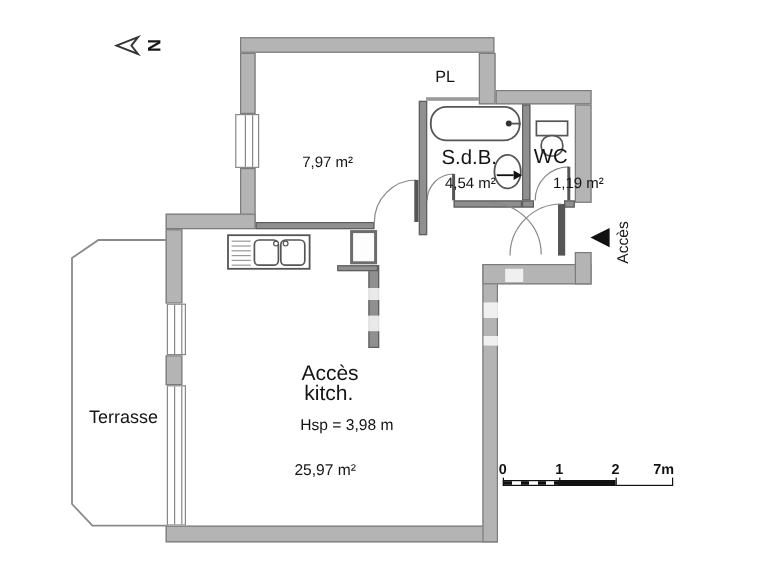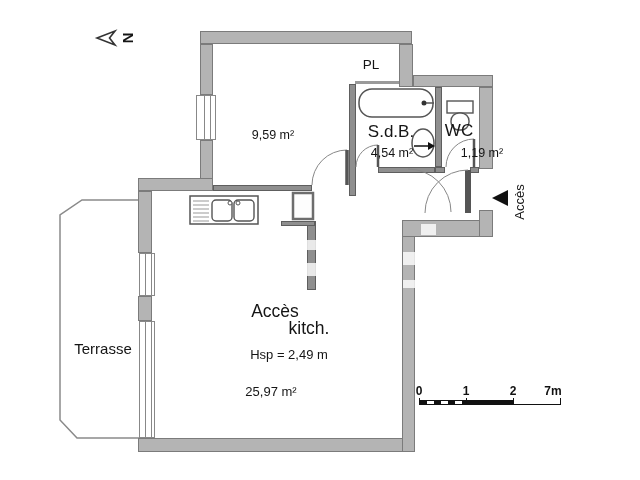--- a/index.html
+++ b/index.html
@@ -139,30 +139,30 @@
     <path d="M492,198 L508,190 L508,206 Z" fill="#111"></path>
   </svg>
 
   <div class="wm" style="left:403px;top:252px;width:12px;height:13px;"></div>
   <div class="wm" style="left:403px;top:280px;width:12px;height:8px;"></div>
   <div class="wm" style="left:421px;top:224px;width:15px;height:11px;"></div>
   <div class="wm" style="left:306px;top:240px;width:11px;height:10px;"></div>
   <div class="wm" style="left:306px;top:263px;width:11px;height:13px;"></div>
 
   <div class="lbl rot-cw" style="left:128px;top:38px;">N</div>
-  <div class="lbl area" style="left:273px;top:135px;">9,59 m²</div>
+  <div class="lbl area" style="left:273px;top:135px;">7,97 m²</div>
   <div class="lbl" style="left:371px;top:64px;font-size:13.5px;">PL</div>
   <div class="lbl" style="left:391px;top:132px;font-size:17px;">S.d.B.</div>
   <div class="lbl area" style="left:392px;top:153px;">4,54 m²</div>
   <div class="lbl" style="left:459px;top:131px;font-size:17px;">WC</div>
   <div class="lbl area" style="left:482px;top:153px;">1,19 m²</div>
   <div class="lbl small rot-ccw" style="left:519px;top:202px;">Accès</div>
   <div class="lbl room" style="left:275px;top:311px;">Accès</div>
-  <div class="lbl room" style="left:274px;top:328px;margin-left:35px;">kitch.</div>
-  <div class="lbl small" style="left:289px;top:354px;">Hsp = 2,49 m</div>
+  <div class="lbl room" style="left:274px;top:328px;">kitch.</div>
+  <div class="lbl small" style="left:289px;top:354px;">Hsp = 3,98 m</div>
   <div class="lbl small" style="left:271px;top:391px;">25,97 m²</div>
   <div class="lbl" style="left:103px;top:348px;font-size:15px;">Terrasse</div>
 
   <div>
     <div class="sc-lbl" style="left:419px;top:391px;">0</div>
     <div class="sc-lbl" style="left:466px;top:391px;">1</div>
     <div class="sc-lbl" style="left:513px;top:391px;">2</div>
     <div class="sc-lbl" style="left:553px;top:391px;">7m</div>
     <div id="sc-dash"></div>
     <div id="sc-solid"></div>

